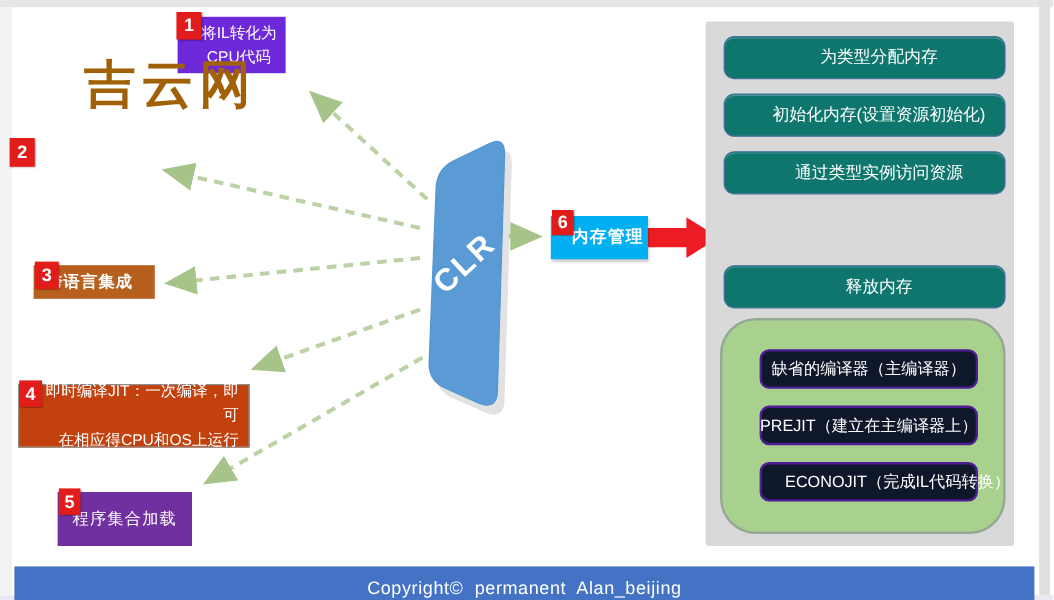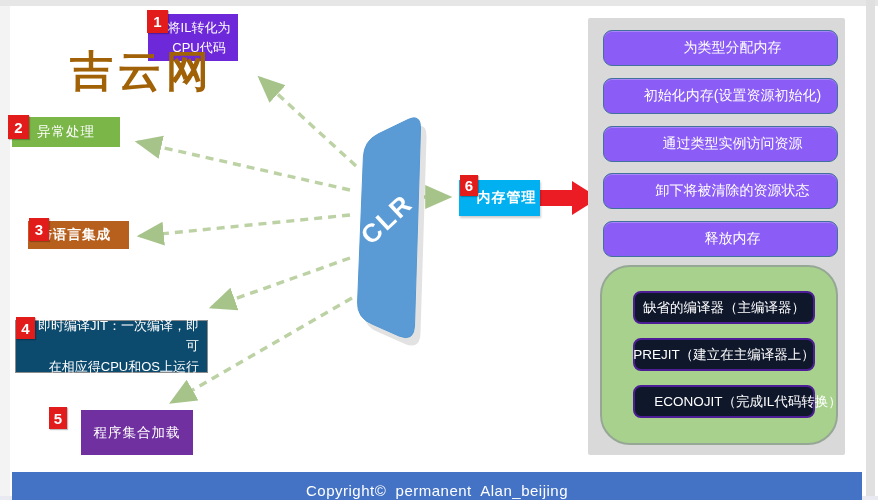--- a/index.html
+++ b/index.html
@@ -34,38 +34,38 @@
   .box1{left:148px;top:14px;width:90px;height:47px;background:#6d28d9;
         justify-content:center;padding-left:12px;text-align:center;
         white-space:pre-line;font-size:13px;line-height:1.5;}
   .chip1{left:147px;top:10px;width:21px;height:23px;}
   .box2{left:12px;top:117px;width:108px;height:30px;background:#7ab648;
         justify-content:center;font-size:13.5px;letter-spacing:1px;}
   .chip2{left:8px;top:115px;width:21px;height:24px;}
   .box3{left:28px;top:221px;width:101px;height:28px;background:#b7601e;
         justify-content:flex-end;padding-right:18px;font-size:13.5px;font-weight:bold;letter-spacing:1px;}
   .chip3{left:29px;top:218px;width:20px;height:23px;}
-  .box4{left:15px;top:320px;width:193px;height:53px;background:#0c4a6e;border:1px solid #8c8c8c;
+  .box4{left:15px;top:320px;width:193px;height:53px;background:#c2410c;border:1px solid #8c8c8c;
         justify-content:flex-end;text-align:right;padding:4px 8px 4px 18px;
         white-space:pre-line;font-size:13px;line-height:1.55;}
   .chip4{left:16px;top:317px;width:19px;height:22px;}
   .box5{left:48px;top:410px;width:112px;height:45px;background:#7030a0;
-        justify-content:center;font-size:13.5px;letter-spacing:1px;margin-left:33px;}
+        justify-content:center;font-size:13.5px;letter-spacing:1px;}
   .chip5{left:49px;top:407px;width:18px;height:22px;}
   .box6{left:459px;top:180px;width:81px;height:36px;background:#00b0f0;
         justify-content:center;padding-left:14px;font-size:14px;font-weight:bold;
         letter-spacing:1px;box-shadow:1px 2px 2px rgba(0,0,0,0.2);}
   .chip6{left:460px;top:175px;width:18px;height:21px;}
 
   .panel{
     position:absolute;left:588px;top:18px;width:257px;height:437px;
     background:#d9d9d9;border-radius:2px;z-index:2;
   }
   .step{
-    position:absolute;left:15px;width:235px;height:36px;background:#8b5cf6;
+    position:absolute;left:15px;width:235px;height:36px;background:#0f766e;
     border:1px solid #41719c;border-radius:9px;color:#fff;font-size:14px;
     display:flex;align-items:center;justify-content:center;box-sizing:border-box;
     box-shadow:inset 0 1px 0 rgba(255,255,255,0.25);
     padding-left:24px;
   }
   .s1{top:12px;} .s2{top:60px;} .s3{top:108px;} .s4{top:155px;} .s5{top:203px;}
   .gc{
     position:absolute;left:12px;top:247px;width:238px;height:180px;
     background:#a9d18e;border:2px solid #96a796;border-radius:30px;box-sizing:border-box;
   }
@@ -113,41 +113,39 @@
     <path d="M 378 134 L 407 120 Q 421 113 420.5 129 L 414.5 326 Q 414 342 399 336 L 372 324 Q 357 318 357.6 302 L 363.4 157 Q 364 141 378 134 Z" fill="#5b9bd5" stroke="#5397d2" stroke-width="1"></path>
     <text transform="translate(371,246) rotate(-43)" fill="#ffffff" font-size="26" font-weight="bold" letter-spacing="2">CLR</text>
 
     <polygon points="540,190 572,190 572,181 599,198 572,215 572,206 540,206" fill="#ec1c24"></polygon>
   </svg>
 
   <div class="fbox box1">将IL转化为
 CPU代码</div>
   <div class="chip chip1">1</div>
 
-  <div class="fbox box2">异常处理</div>
   <div class="chip chip2">2</div>
 
   <div class="fbox box3">跨语言集成</div>
   <div class="chip chip3">3</div>
 
   <div class="fbox box4">即时编译JIT：一次编译，即可
 在相应得CPU和OS上运行</div>
   <div class="chip chip4">4</div>
 
   <div class="fbox box5">程序集合加载</div>
   <div class="chip chip5">5</div>
 
   <div class="fbox box6">内存管理</div>
   <div class="chip chip6">6</div>
 
   <div class="panel">
     <div class="step s1">为类型分配内存</div>
     <div class="step s2">初始化内存(设置资源初始化)</div>
     <div class="step s3">通过类型实例访问资源</div>
-    <div class="step s4">卸下将被清除的资源状态</div>
     <div class="step s5">释放内存</div>
 
     <div class="gc">
       <div class="cbtn c1">缺省的编译器（主编译器）</div>
       <div class="cbtn c2">PREJIT（建立在主编译器上）</div>
       <div class="cbtn c3">ECONOJIT（完成IL代码转换）</div>
     </div>
   </div>
 
   <div class="footer">Copyright©  permanent  Alan_beijing</div>

